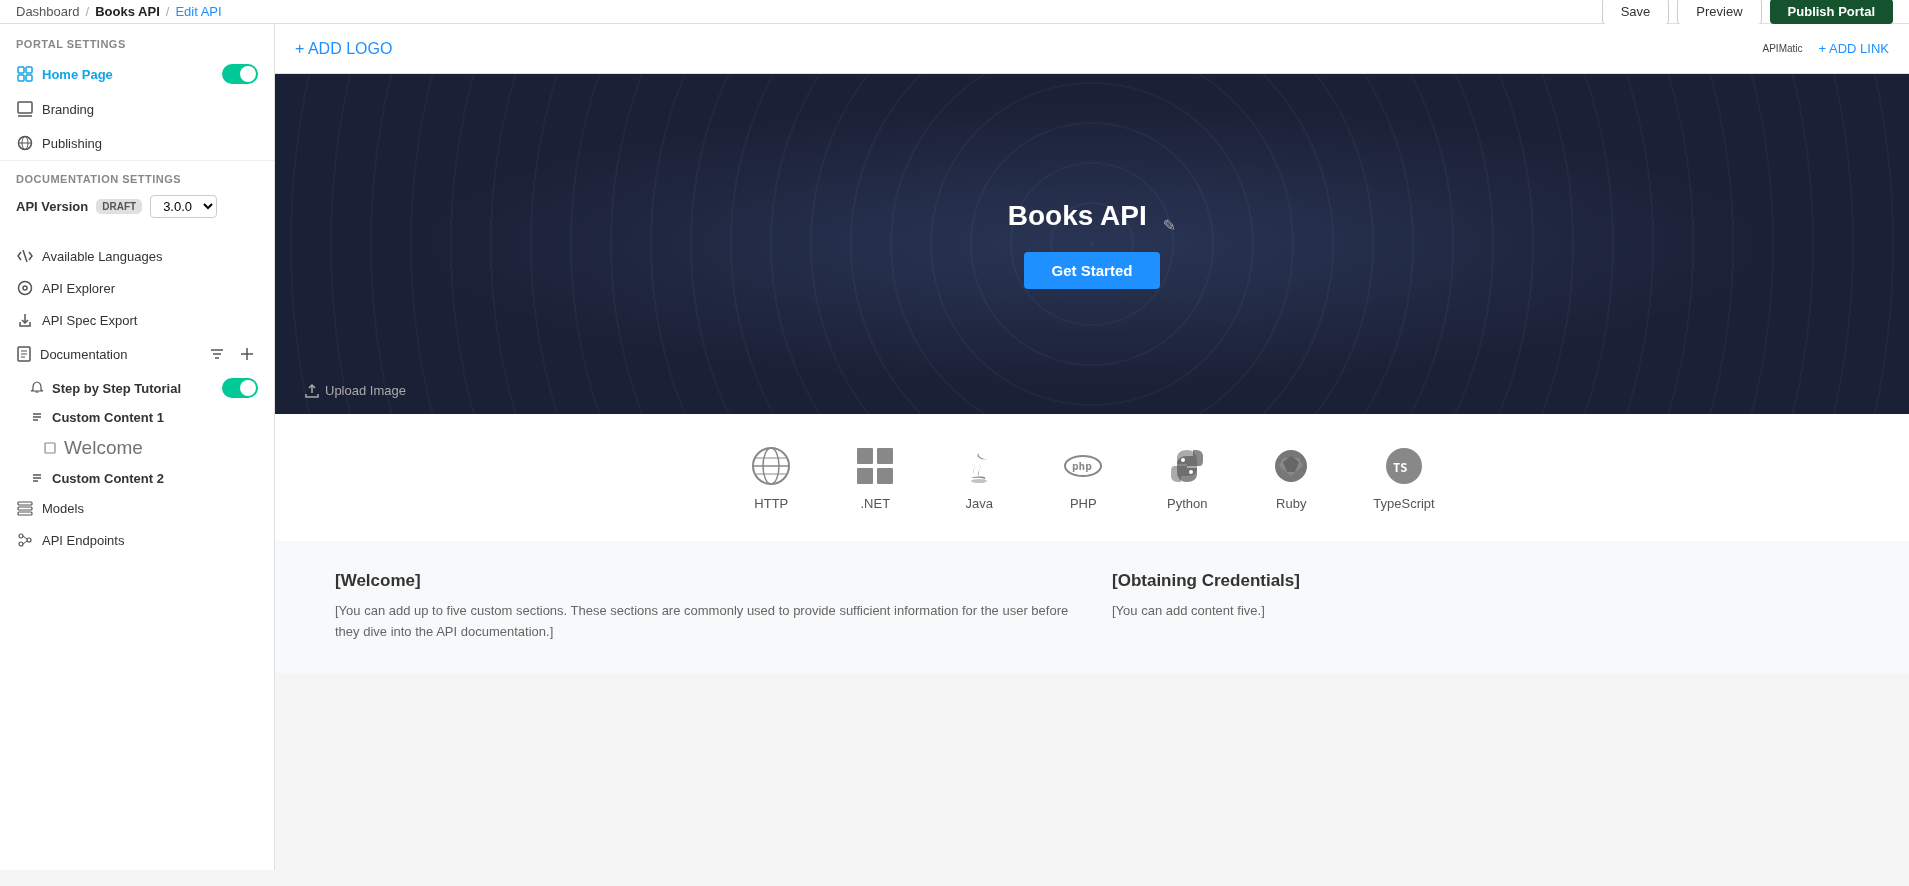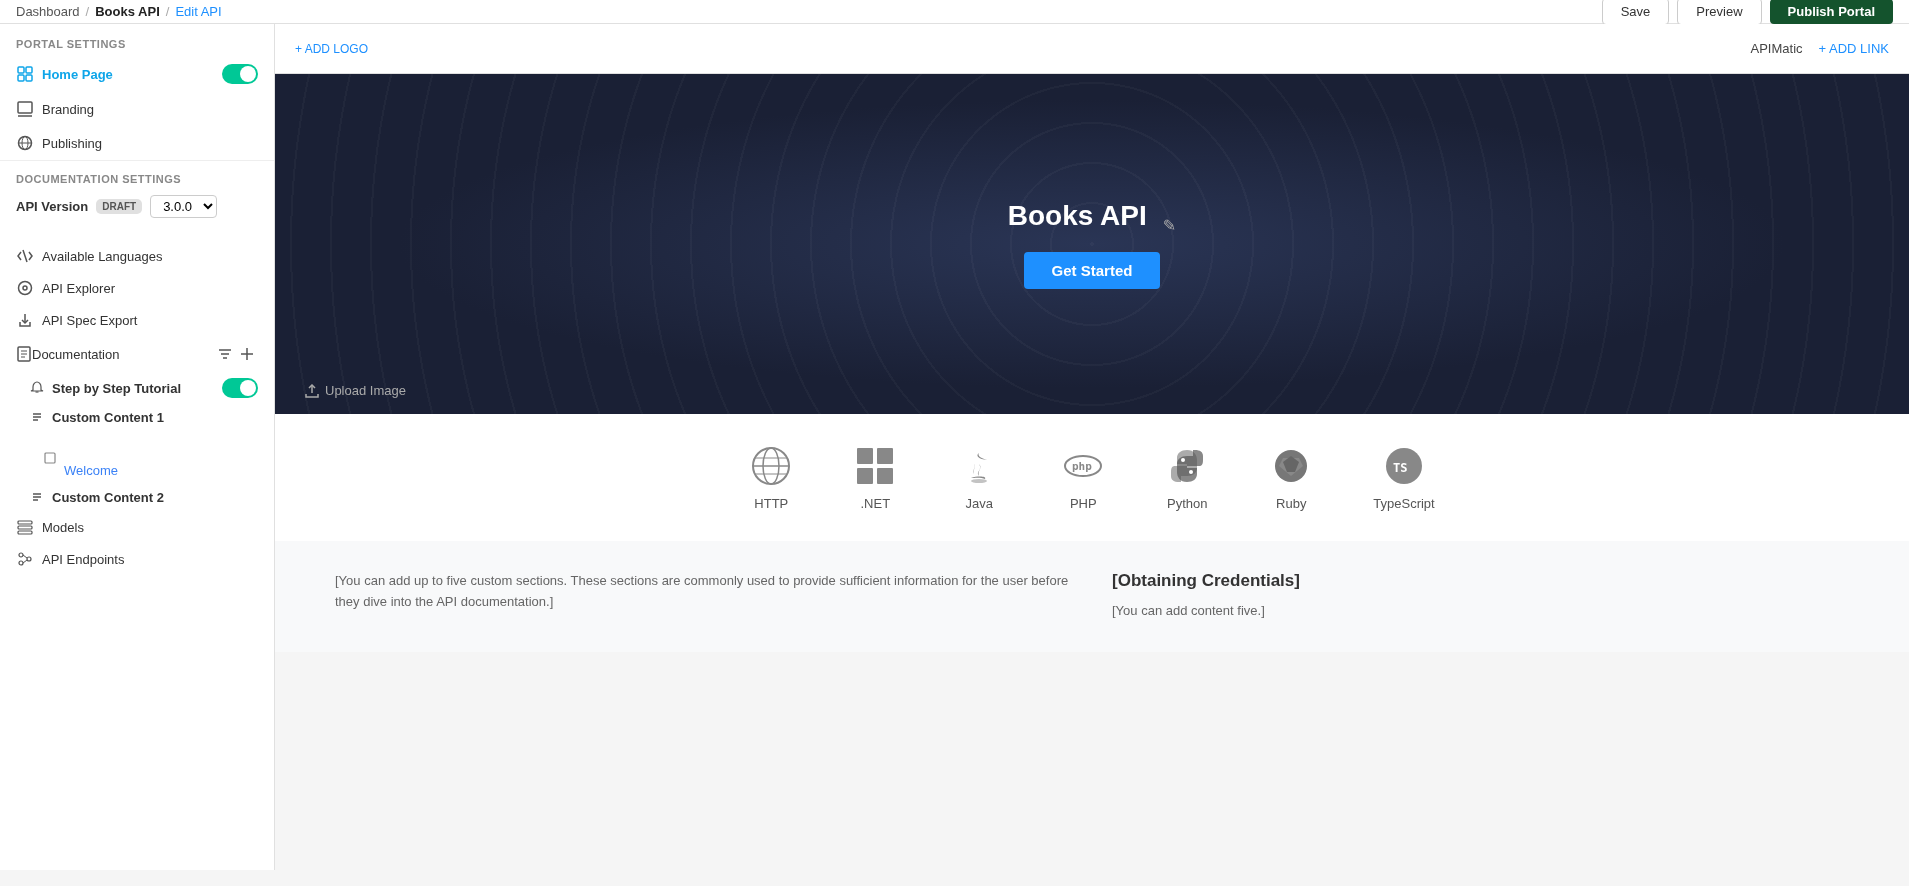--- a/index.html
+++ b/index.html
@@ -40,41 +40,41 @@
     .doc-settings-section .label { font-size: 11px; font-weight: 600; color: #888; text-transform: uppercase; letter-spacing: 0.5px; margin-bottom: 10px; }
     .api-version-row { display: flex; align-items: center; gap: 8px; margin-bottom: 10px; }
     .api-version-label { font-size: 13px; font-weight: 600; color: #333; }
     .draft-badge { background: #e0e0e0; color: #555; font-size: 10px; font-weight: 700; padding: 2px 6px; border-radius: 5px; text-transform: uppercase; }
     .version-select { border: 1px solid #ccc; border-radius: 4px; padding: 2px 8px; font-size: 13px; cursor: pointer; background: #fff; }
 
     .doc-nav-item { display: flex; align-items: center; padding: 7px 16px; cursor: pointer; gap: 8px; }
     .doc-nav-item .item-icon { width: 18px; height: 18px; display: flex; align-items: center; justify-content: center; color: #555; flex-shrink: 0; font-size: 13px; }
     .doc-nav-item .item-label { flex: 1; font-size: 13px; color: #333; }
 
-    .documentation-header { display: flex; align-items: center; padding: 7px 16px; cursor: pointer; }
+    .documentation-header { display: flex; align-items: center; padding: 7px 16px; cursor: pointer; gap: 8px; }
     .documentation-header .item-label { flex: 1; font-size: 13px; color: #333; font-weight: 500; }
     .documentation-header .icon-btn { width: 22px; height: 22px; border-radius: 3px; display: flex; align-items: center; justify-content: center; cursor: pointer; color: #555; }
 
     .doc-sub-item { display: flex; align-items: center; padding: 6px 16px 6px 30px; cursor: pointer; gap: 8px; }
     .doc-sub-item .item-label { flex: 1; font-size: 13px; color: #333; font-weight: bold; }
 
     .doc-sub-sub-item { display: flex; align-items: center; padding: 6px 16px 6px 44px; cursor: pointer; gap: 8px; }
-    .doc-sub-sub-item .item-label { flex: 1; font-size: 13px; color: #3b82f6; margin-top: 26px; }
+    .doc-sub-sub-item .item-label { flex: 1; font-size: 19px; color: #737373; }
 
     
     .main { flex: 1; overflow-y: auto; }
 
     
     .portal-header-bar {
       display: flex; align-items: center; background: #fff;
       border-bottom: 1px solid #e0e0e0; padding: 0 20px; height: 50px;
     }
-    .add-logo-btn { color: #1e90ff; font-size: 12px; cursor: pointer; font-weight: 500; }
+    .add-logo-btn { color: #1e90ff; font-size: 16px; cursor: pointer; font-weight: 500; }
     .portal-header-right { margin-left: auto; display: flex; align-items: center; gap: 16px; }
-    .portal-name { font-size: 13px; color: #444; font-weight: 500; }
+    .portal-name { font-size: 10px; color: #444; font-weight: 500; }
     .add-link-btn { color: #1e90ff; font-size: 13px; cursor: pointer; font-weight: 500; }
 
     
     .hero-section {
       background: #1a2035;
       background-image: radial-gradient(ellipse at center, #2a3555 0%, #1a2035 60%);
       min-height: 340px;
       display: flex;
       flex-direction: column;
       align-items: center;
@@ -414,20 +414,21 @@
             <circle cx="20" cy="20" r="18" fill="#888"></circle>
             <text x="9" y="26" font-family="monospace" font-size="12" font-weight="bold" fill="#fff">TS</text>
           </svg>
         </div>
         <span class="lang-label">TypeScript</span>
       </div>
     </div>
 
     <div class="content-section">
       <div class="content-block">
+        <h3>[Welcome]</h3>
         <p>[You can add up to five custom sections. These sections are commonly used to provide sufficient information for the user before they dive into the API documentation.]</p>
       </div>
       <div class="content-block">
         <h3>[Obtaining Credentials]</h3>
         <p>[You can add content five.]</p>
       </div>
     </div>
 
   </main>
 </div>

